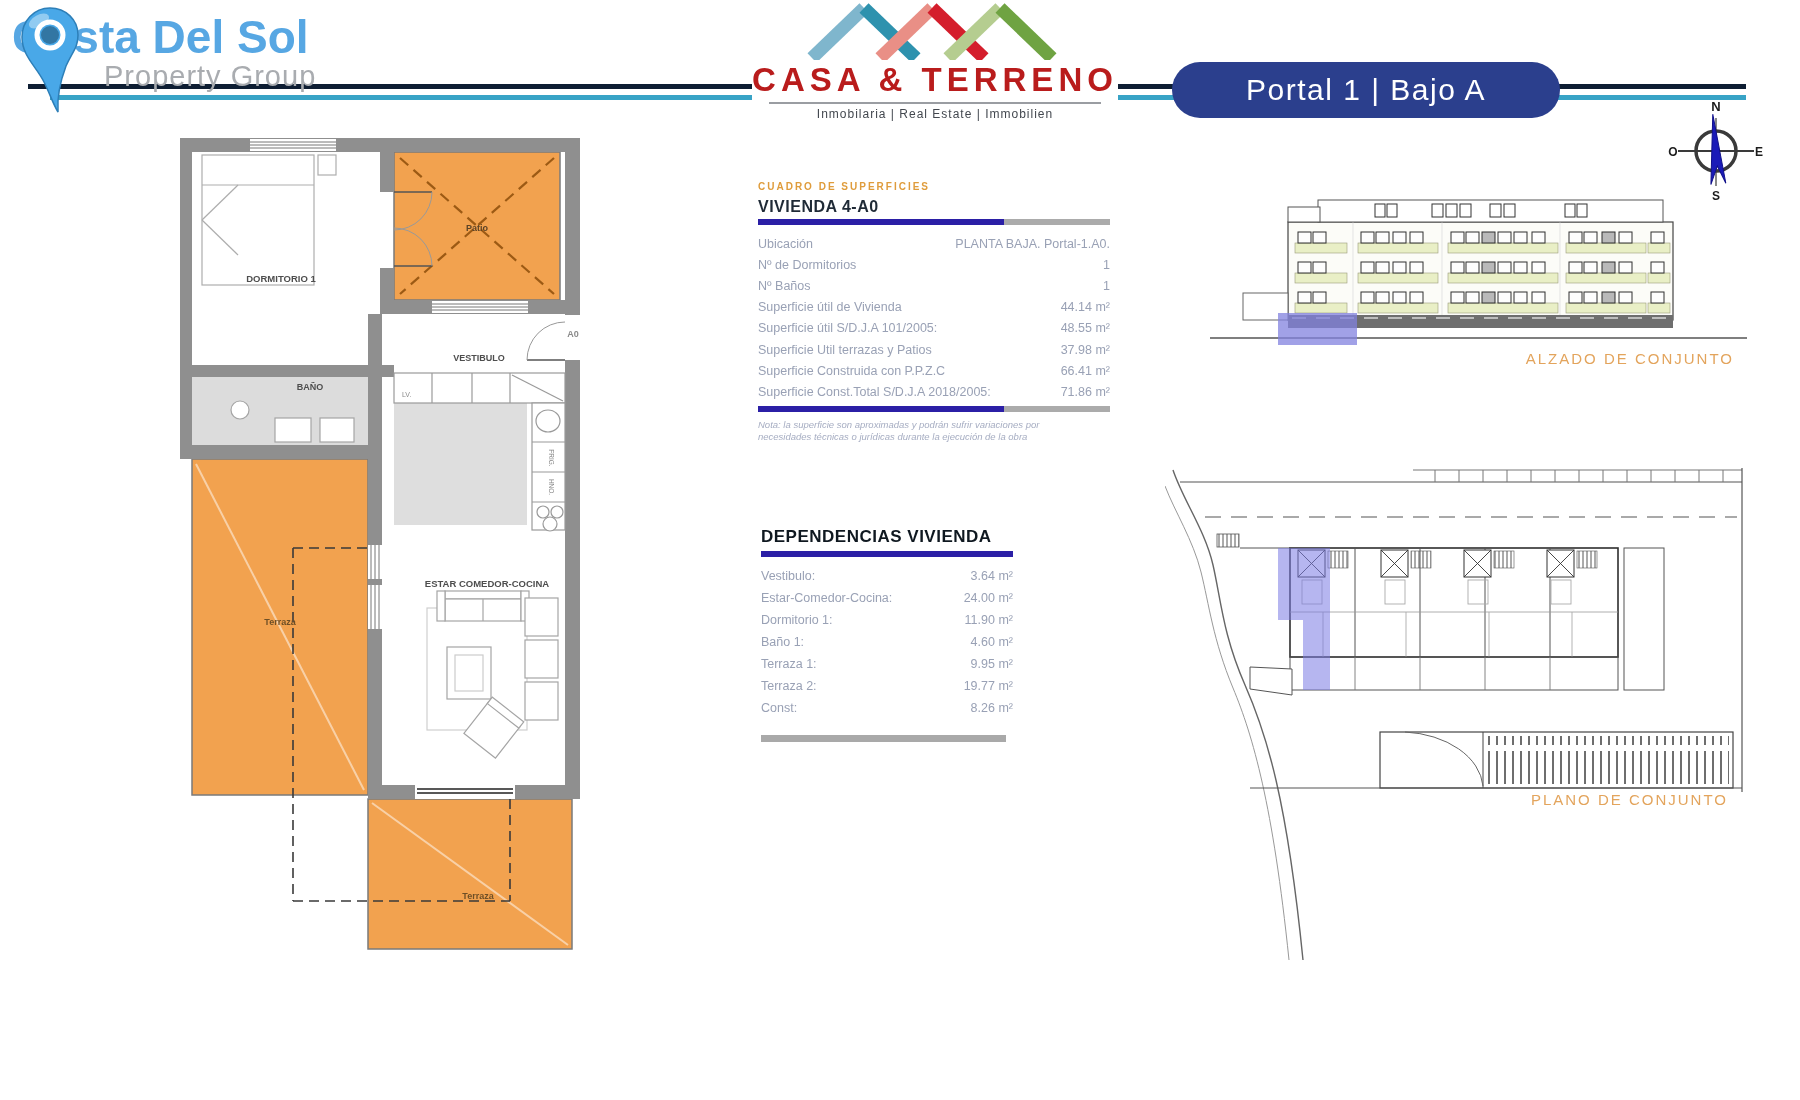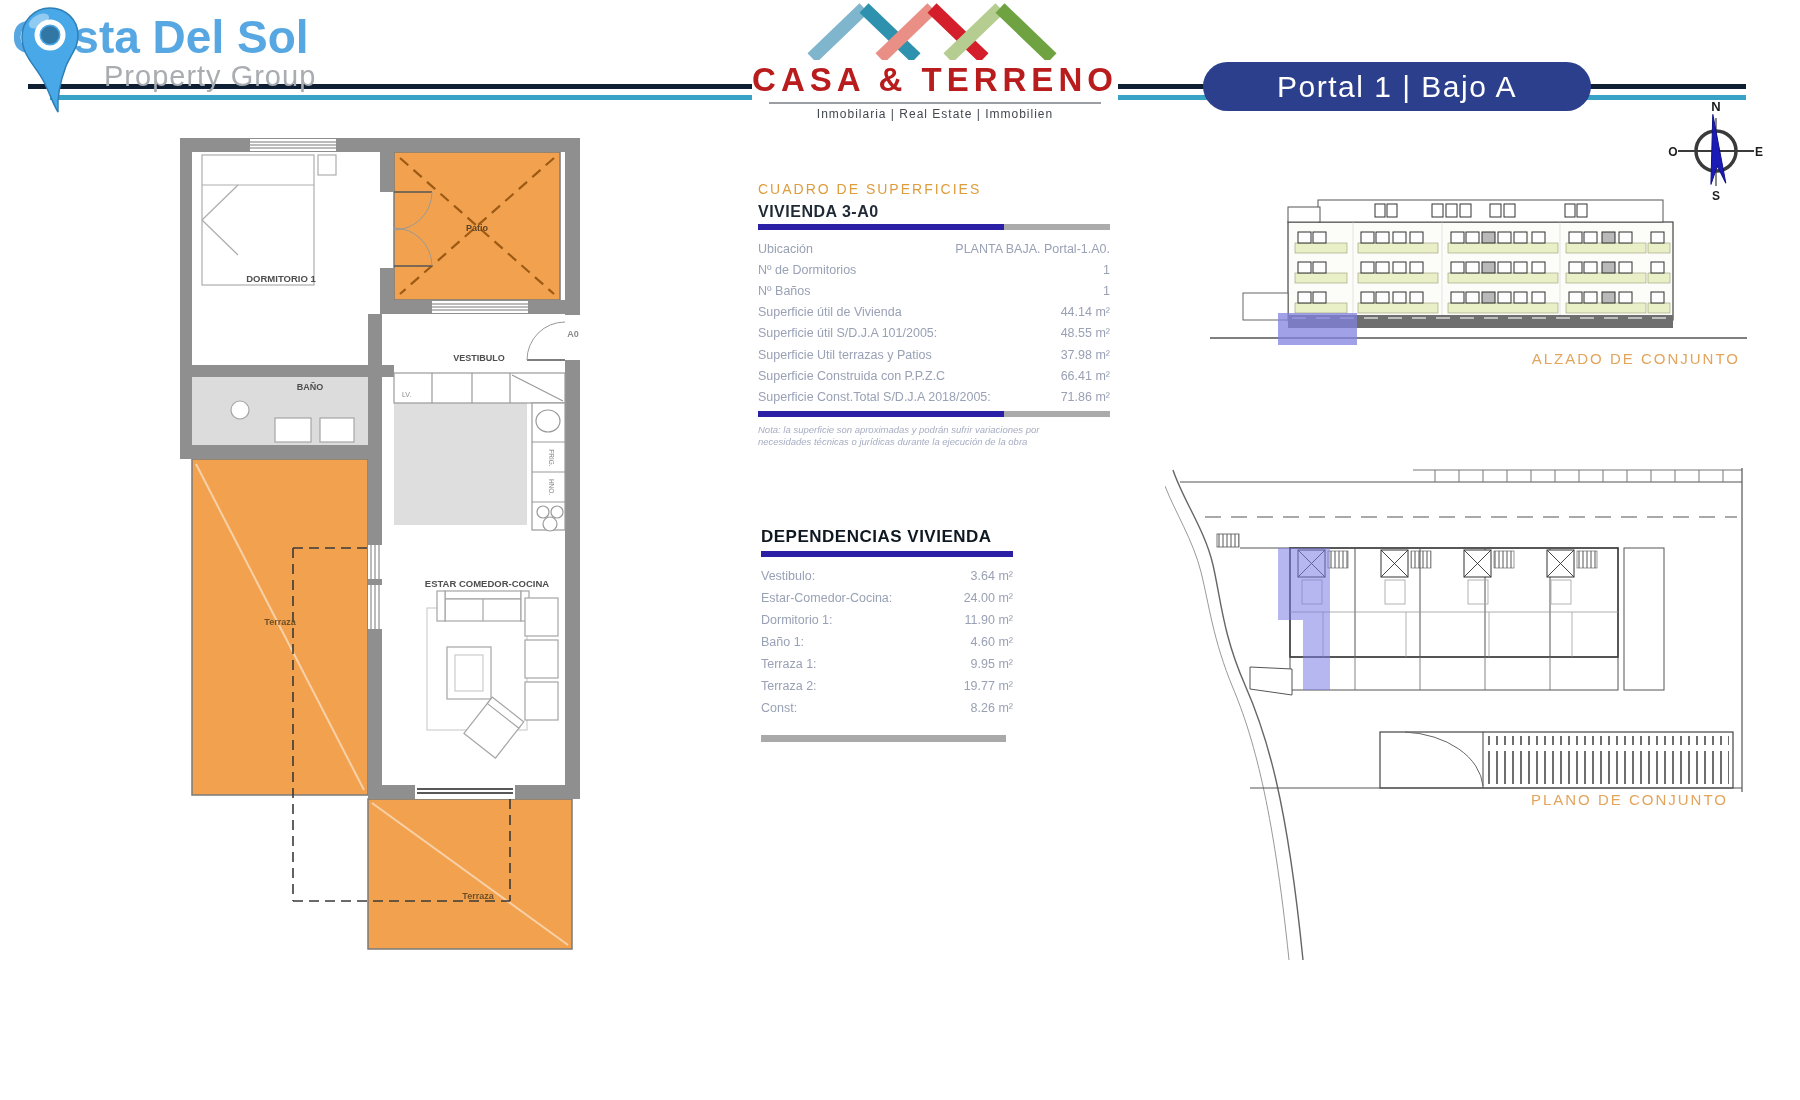--- a/index.html
+++ b/index.html
@@ -16,49 +16,49 @@
   .pin{position:absolute;left:20px;top:4px;z-index:3;}
 
   
   .casa{position:absolute;left:752px;top:0;width:366px;height:134px;background:#fff;z-index:2;
         display:flex;flex-direction:column;align-items:center;}
   .casa-name{font-size:33px;font-weight:bold;letter-spacing:5px;color:#b91c1c;margin-top:1px;white-space:nowrap;}
   .casa-rule{width:332px;height:2px;background:#9A9DA2;margin:3px 0 3px 0;}
   .casa-tag{font-size:12px;letter-spacing:1px;color:#43484F;white-space:nowrap;}
 
   
-  .pill{position:absolute;left:1203px;top:62px;width:388px;height:49px;border-radius:34px;
+  .pill{position:absolute;left:1172px;top:62px;width:388px;height:56px;border-radius:34px;
         background:#2B3F8D;color:#fff;font-size:30px;letter-spacing:1.5px;z-index:2;
         display:flex;align-items:center;justify-content:center;}
 
   .compass{position:absolute;left:1668px;top:98px;z-index:2;}
 
   
   .panel{position:absolute;}
   .surfaces{left:758px;top:181px;width:352px;}
-  .cuadro-title{font-size:14px;font-weight:normal;letter-spacing:2px;color:#DF9C3C;}
+  .cuadro-title{font-size:10px;font-weight:bold;letter-spacing:2px;color:#DF9C3C;}
   .viv-title{margin-top:6px;font-size:16px;font-weight:bold;color:#1F2A36;letter-spacing:.5px;}
   .bar{margin-top:3px;height:6px;display:flex;}
   .bar .navy{background:#2B1FA6;width:70%;height:100%;}
   .bar .gray{background:#ABABAB;width:30%;height:100%;}
   .rows{margin-top:8px;}
   .trow{display:flex;justify-content:space-between;align-items:center;height:21.2px;
         font-size:12.5px;color:#99A1B5;gap:38px;}
   .trow .tv{text-align:right;}
   .note{margin-top:7px;width:300px;font-size:9.5px;font-style:italic;color:#A6ADC2;line-height:12px;}
 
   .deps{left:761px;top:527px;width:252px;}
   .dep-title{font-size:17px;font-weight:bold;color:#0F1820;letter-spacing:.5px;}
   .bar-full{margin-top:4px;height:6px;background:#2B1FA6;}
   .deps .trow{height:22px;}
   .graybar{width:245px;height:7px;background:#A9A9A9;margin-top:16px;}
 
   
   .draw-label{position:absolute;color:#E3A45C;font-size:15px;letter-spacing:2px;white-space:nowrap;}
-  .alzado{right:60px;top:350px;}
+  .alzado{right:66px;top:350px;}
   .plano{right:72px;top:791px;}
 
   .floorplan{position:absolute;left:180px;top:130px;}
   .elevation{position:absolute;left:1210px;top:195px;}
   .siteplan{position:absolute;left:1165px;top:460px;}
 
   svg text{font-family:"Liberation Sans",sans-serif;}
 </style>
 </head>
 <body>
@@ -103,21 +103,21 @@
     <circle cx="48" cy="53" r="20" fill="none" stroke="#3A3A3A" stroke-width="3.5"></circle>
     <polygon points="48,16 40,86 48,68 55,86" fill="#1B1BB8" stroke="#11118A" stroke-width="1" transform="rotate(-5 48 53)"></polygon>
     <text x="48" y="13" text-anchor="middle" font-size="13" font-weight="bold" fill="#1C1C1C">N</text>
     <text x="91" y="58" text-anchor="middle" font-size="12" font-weight="bold" fill="#1C1C1C">E</text>
     <text x="5" y="58" text-anchor="middle" font-size="12" font-weight="bold" fill="#1C1C1C">O</text>
     <text x="48" y="102" text-anchor="middle" font-size="12" font-weight="bold" fill="#1C1C1C">S</text>
   </svg>
 
   <div class="panel surfaces">
     <div class="cuadro-title">CUADRO DE SUPERFICIES</div>
-    <div class="viv-title">VIVIENDA 3-A0</div>
+    <div class="viv-title">VIVIENDA 4-A0</div>
     <div class="bar">
         <span class="navy"></span>
         <span class="gray"></span>
       </div>
     <div class="rows">
       <div class="trow">
           <span class="tl">Ubicación</span>
           <span class="tv">PLANTA BAJA. Portal-1.A0.</span>
         </div>
       <div class="trow">

